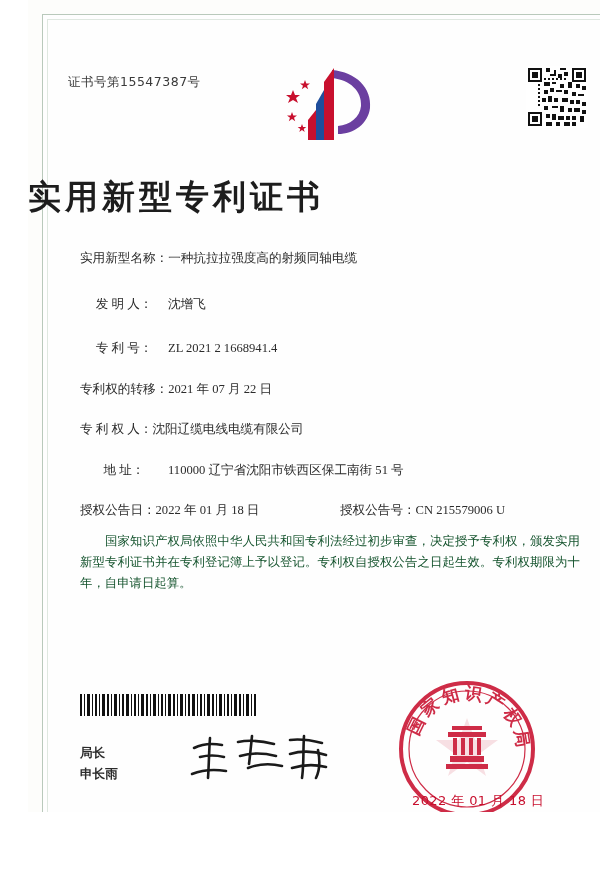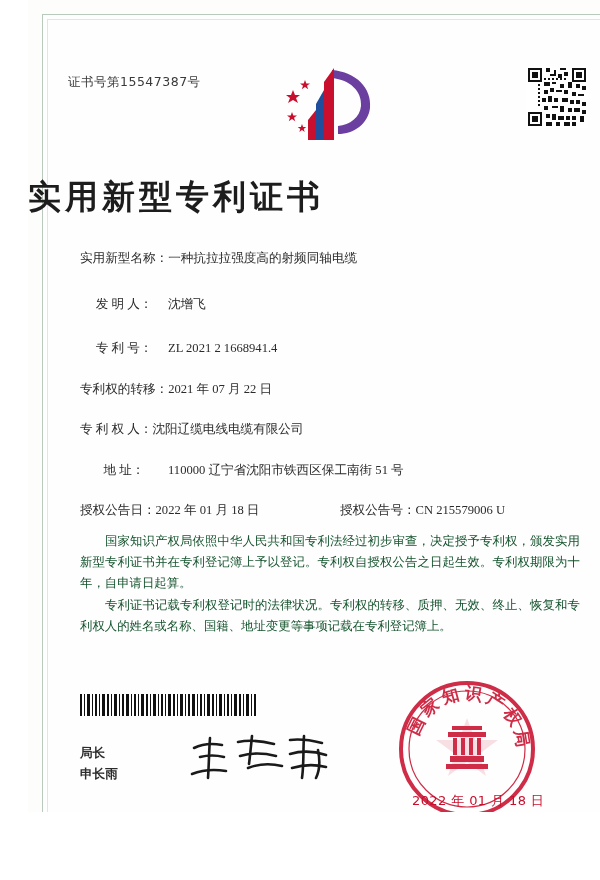--- a/index.html
+++ b/index.html
@@ -299,21 +299,20 @@
   </div>
 
   <div class="field" id="row-grant">
     <span class="lbl">授权公告日：</span><span class="val">2022 年 01 月 18 日</span>
     <span class="second">
       <span class="lbl">授权公告号：</span><span class="val">CN 215579006 U</span>
     </span>
   </div>
 
   <div class="para" id="para1">国家知识产权局依照中华人民共和国专利法经过初步审查，决定授予专利权，颁发实用新型专利证书并在专利登记簿上予以登记。专利权自授权公告之日起生效。专利权期限为十年，自申请日起算。</div>
-  <div class="para" id="para2">专利证书记载专利权登记时的法律状况。专利权的转移、质押、无效、终止、恢复和专利权人的姓名或名称、国籍、地址变更等事项记载在专利登记簿上。</div>
 
   <div id="barcode">
     <svg viewBox="0 0 178 22" width="178" height="22" shape-rendering="crispEdges">
       <rect width="178" height="22" fill="#fff"></rect>
       <g fill="#111">
         <rect x="0" y="0" width="2" height="22"></rect>
           <rect x="4" y="0" width="1" height="22"></rect>
         <rect x="7" y="0" width="3" height="22"></rect>
           <rect x="12" y="0" width="1" height="22"></rect>
         <rect x="15" y="0" width="2" height="22"></rect>

